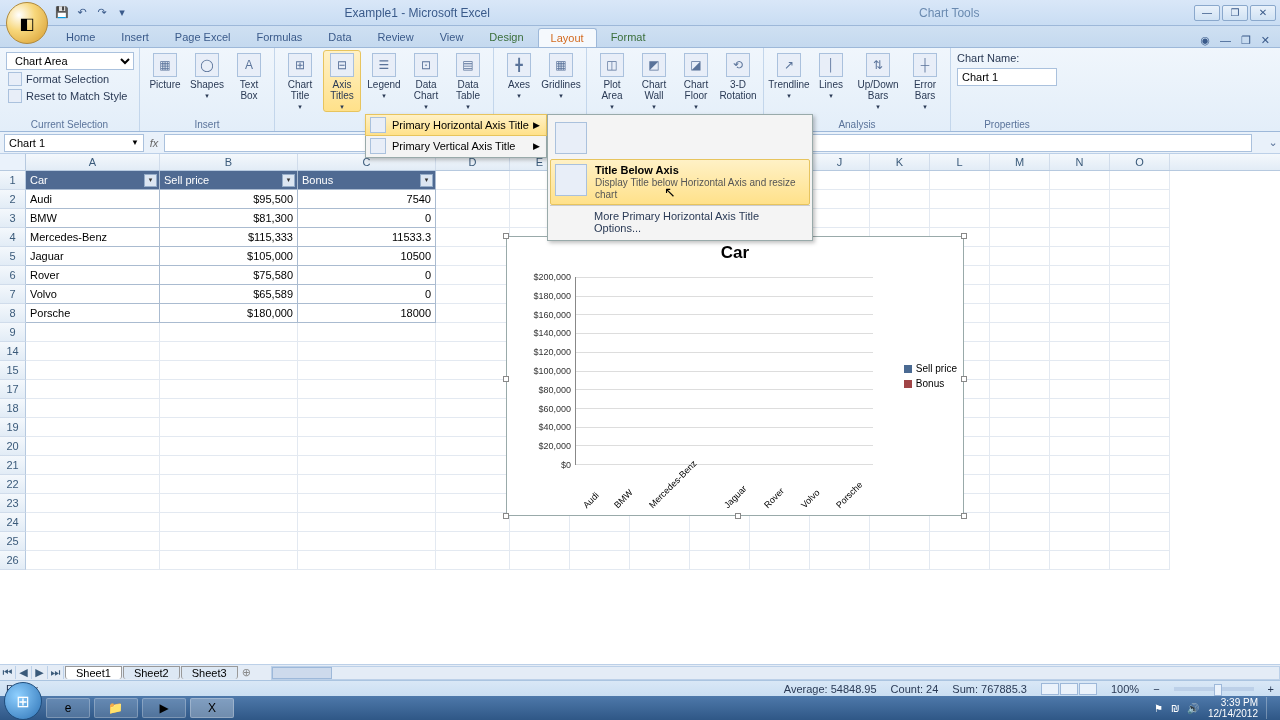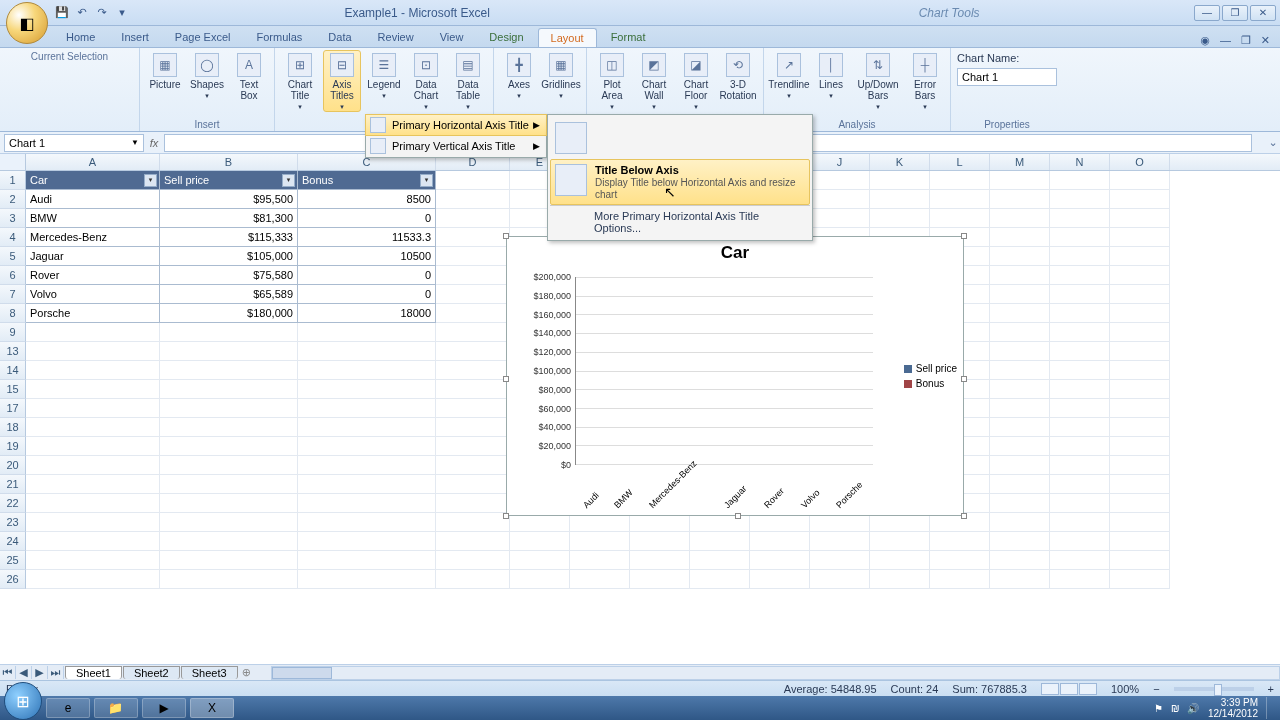--- a/index.html
+++ b/index.html
@@ -4,21 +4,21 @@
 <style>
 * { margin: 0; padding: 0; box-sizing: border-box; font-family: "Segoe UI", Tahoma, sans-serif; }
 body { width: 1280px; height: 720px; background: #d6e5f3; overflow: hidden; position: relative; font-size: 11px; }
 
 
 .titlebar { height: 26px; background: linear-gradient(#d9e7f8,#c9ddf3); display: flex; align-items: center; border-bottom: 1px solid #9db8d9; }
 .office-btn { width: 42px; height: 42px; border-radius: 50%; background: radial-gradient(circle at 30% 30%, #fff, #f7d77b 40%, #d69a2d); border: 1px solid #b0893a; position: absolute; top: 2px; left: 6px; z-index: 5; display: flex; align-items: center; justify-content: center; font-size: 16px; }
 .qat { margin-left: 54px; display: flex; gap: 4px; align-items: center; }
 .qat span { width: 16px; height: 16px; display: inline-flex; align-items: center; justify-content: center; color: #3a5a8a; }
 .title-center { flex: 1; text-align: center; color: #3a5a8a; font-size: 12px; display: flex; justify-content: space-around; align-items: center; }
-.title-center .tools-ctx { color: #6a8ab0; font-style: italic; }
+.title-center .tools-ctx { color: #6a8ab0; }
 .win-btns { display: flex; gap: 2px; margin-right: 4px; }
 .win-btns div { width: 26px; height: 16px; border: 1px solid #8aa8cc; background: linear-gradient(#eaf2fb,#d0e2f4); border-radius: 2px; display: flex; align-items: center; justify-content: center; color: #3a5a8a; font-size: 10px; }
 
 
 .tabs { height: 22px; display: flex; align-items: end; padding-left: 54px; gap: 2px; background: linear-gradient(#cfe0f2,#c4d9ef); border-bottom: 1px solid #9db8d9; }
 .tab { padding: 3px 12px 3px; color: #3a5a8a; border-radius: 3px 3px 0 0; cursor: default; }
 .tab.ctx { color: #3a6e3a; }
 .tab.active { background: #f5f9fd; border: 1px solid #9db8d9; border-bottom: none; color: #d36a1f; }
 .tabs-right { margin-left: auto; margin-right: 10px; display: flex; gap: 10px; color: #3a5a8a; }
 
@@ -156,20 +156,31 @@
   <div class="tabs-right">
     <span>◉</span>
     <span>—</span>
     <span>❐</span>
     <span>✕</span>
   </div>
 </div>
 
 <div class="ribbon">
   <div class="rgroup" style="width:140px">
+    <div class="rgroup-body" style="flex-direction:column;gap:1px;padding-top:2px">
+      <select class="prop-input" style="width:128px"><option>Chart Area</option></select>
+      <div class="small-item">
+          <span class="sicn"></span>
+          <span>Format Selection</span>
+        </div>
+      <div class="small-item">
+          <span class="sicn"></span>
+          <span>Reset to Match Style</span>
+        </div>
+    </div>
     <div class="rgroup-label">Current Selection</div>
   </div>
   <div class="rgroup">
     <div class="rgroup-body">
       <div class="rbtn">
           <div class="ricon">▦</div>
           <div class="rlabel">Picture</div>
         </div>
       <div class="rbtn">
           <div class="ricon">◯</div>
@@ -351,21 +362,21 @@
         <div class="cell" style="width: 60px;"></div>
         <div class="cell" style="width: 60px;"></div>
         <div class="cell" style="width: 60px;"></div>
         <div class="cell" style="width: 60px;"></div>
         <div class="cell" style="width: 60px;"></div>
       </div>
       <div class="row">
         <div class="rowhdr">2</div>
         <div class="cell tb" style="width: 134px;">Audi</div>
         <div class="cell tb num" style="width: 138px;">$95,500</div>
-        <div class="cell tb num" style="width: 138px;">8500</div>
+        <div class="cell tb num" style="width: 138px;">7540</div>
         <div class="cell" style="width: 74px;"></div>
         <div class="cell" style="width: 60px;"></div>
         <div class="cell" style="width: 60px;"></div>
         <div class="cell" style="width: 60px;"></div>
         <div class="cell" style="width: 60px;"></div>
         <div class="cell" style="width: 60px;"></div>
         <div class="cell" style="width: 60px;"></div>
         <div class="cell" style="width: 60px;"></div>
         <div class="cell" style="width: 60px;"></div>
         <div class="cell" style="width: 60px;"></div>
@@ -475,38 +486,20 @@
         <div class="cell" style="width: 60px;"></div>
         <div class="cell" style="width: 60px;"></div>
         <div class="cell" style="width: 60px;"></div>
         <div class="cell" style="width: 60px;"></div>
         <div class="cell" style="width: 60px;"></div>
         <div class="cell" style="width: 60px;"></div>
         <div class="cell" style="width: 60px;"></div>
       </div>
       <div class="row">
         <div class="rowhdr">9</div>
-        <div class="cell" style="width: 134px;"></div>
-        <div class="cell" style="width: 138px;"></div>
-        <div class="cell" style="width: 138px;"></div>
-        <div class="cell" style="width: 74px;"></div>
-        <div class="cell" style="width: 60px;"></div>
-        <div class="cell" style="width: 60px;"></div>
-        <div class="cell" style="width: 60px;"></div>
-        <div class="cell" style="width: 60px;"></div>
-        <div class="cell" style="width: 60px;"></div>
-        <div class="cell" style="width: 60px;"></div>
-        <div class="cell" style="width: 60px;"></div>
-        <div class="cell" style="width: 60px;"></div>
-        <div class="cell" style="width: 60px;"></div>
-        <div class="cell" style="width: 60px;"></div>
-        <div class="cell" style="width: 60px;"></div>
-      </div>
-      <div class="row">
-        <div class="rowhdr">13</div>
         <div class="cell" style="width: 134px;"></div>
         <div class="cell" style="width: 138px;"></div>
         <div class="cell" style="width: 138px;"></div>
         <div class="cell" style="width: 74px;"></div>
         <div class="cell" style="width: 60px;"></div>
         <div class="cell" style="width: 60px;"></div>
         <div class="cell" style="width: 60px;"></div>
         <div class="cell" style="width: 60px;"></div>
         <div class="cell" style="width: 60px;"></div>
         <div class="cell" style="width: 60px;"></div>

